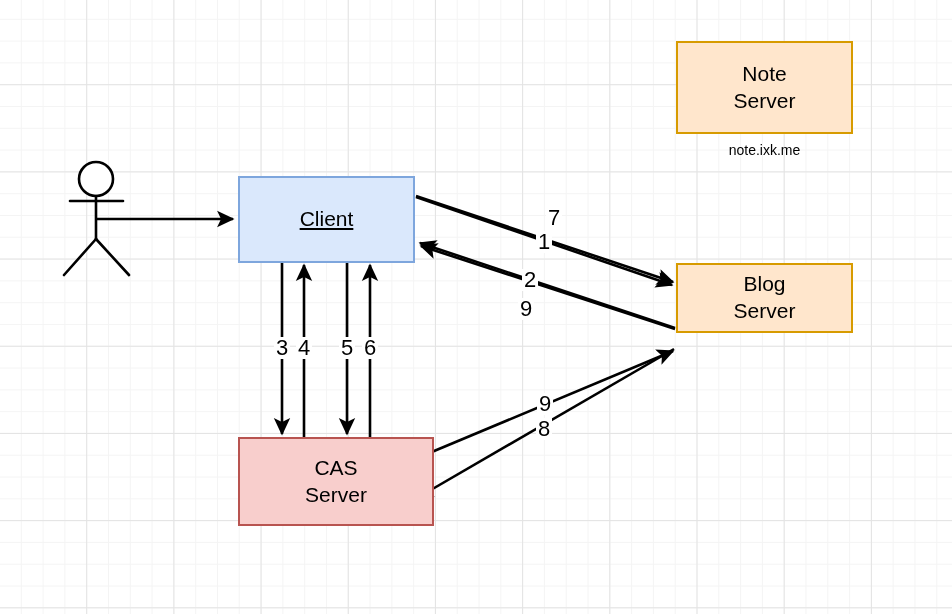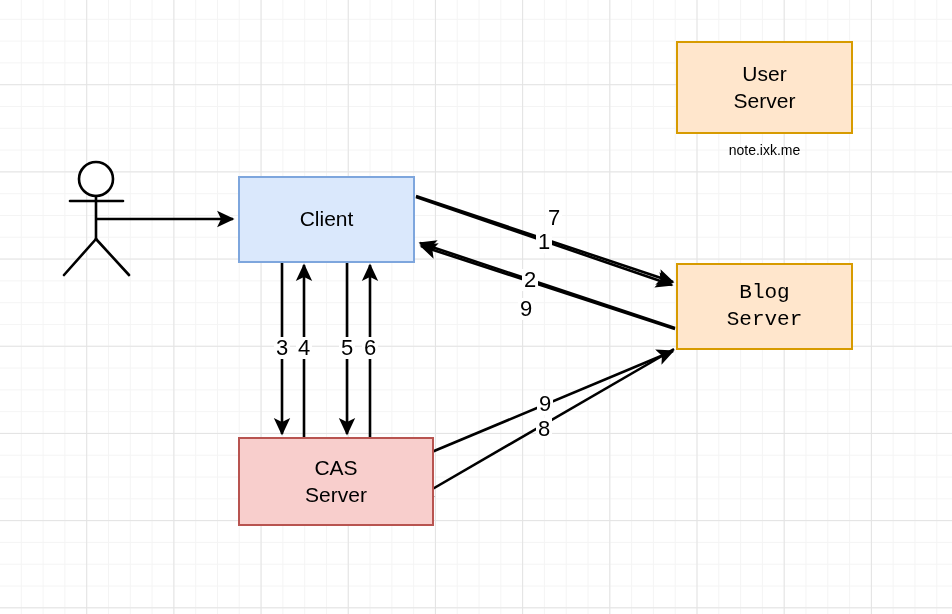--- a/index.html
+++ b/index.html
@@ -42,31 +42,31 @@
     color:#000000;
     line-height:1.28;
     text-align:center;
     border-width:2px;
     border-style:solid;
   }
   .node-client{
     left:238px; top:176px; width:177px; height:87px;
     background:#dae8fc;
     border-color:#7ea6dd;
+    text-decoration:underline;
   }
   .node-note{
     left:676px; top:41px; width:177px; height:93px;
     background:#ffe6cc;
     border-color:#d79b00;
   }
   .node-blog{
-    left:676px; top:263px; width:177px; height:87px;
+    left:676px; top:263px; width:177px; height:70px;
     background:#ffe6cc;
     border-color:#d79b00;
-    font-family:Liberation Mono, monospace;
   }
   .node-cas{
     left:238px; top:437px; width:196px; height:89px;
     background:#f8cecc;
     border-color:#b85450;
   }
   .caption{
     position:absolute;
     font-size:14px;
     color:#000000;
@@ -129,21 +129,21 @@
     <line x1="415" y1="459" x2="673" y2="351" stroke="#000000" stroke-width="2.6" marker-end="url(#arrow)"></line>
 
     <line x1="674" y1="349" x2="417" y2="498" stroke="#000000" stroke-width="2.6" marker-end="url(#arrow)"></line>
   </svg>
 
   <div class="node node-client">
     <span>Client</span>
   </div>
 
   <div class="node node-note">
-    <span>User</span>
+    <span>Note</span>
     <span>Server</span>
   </div>
 
   <div class="node node-blog">
     <span>Blog</span>
     <span>Server</span>
   </div>
 
   <div class="node node-cas">
     <span>CAS</span>

